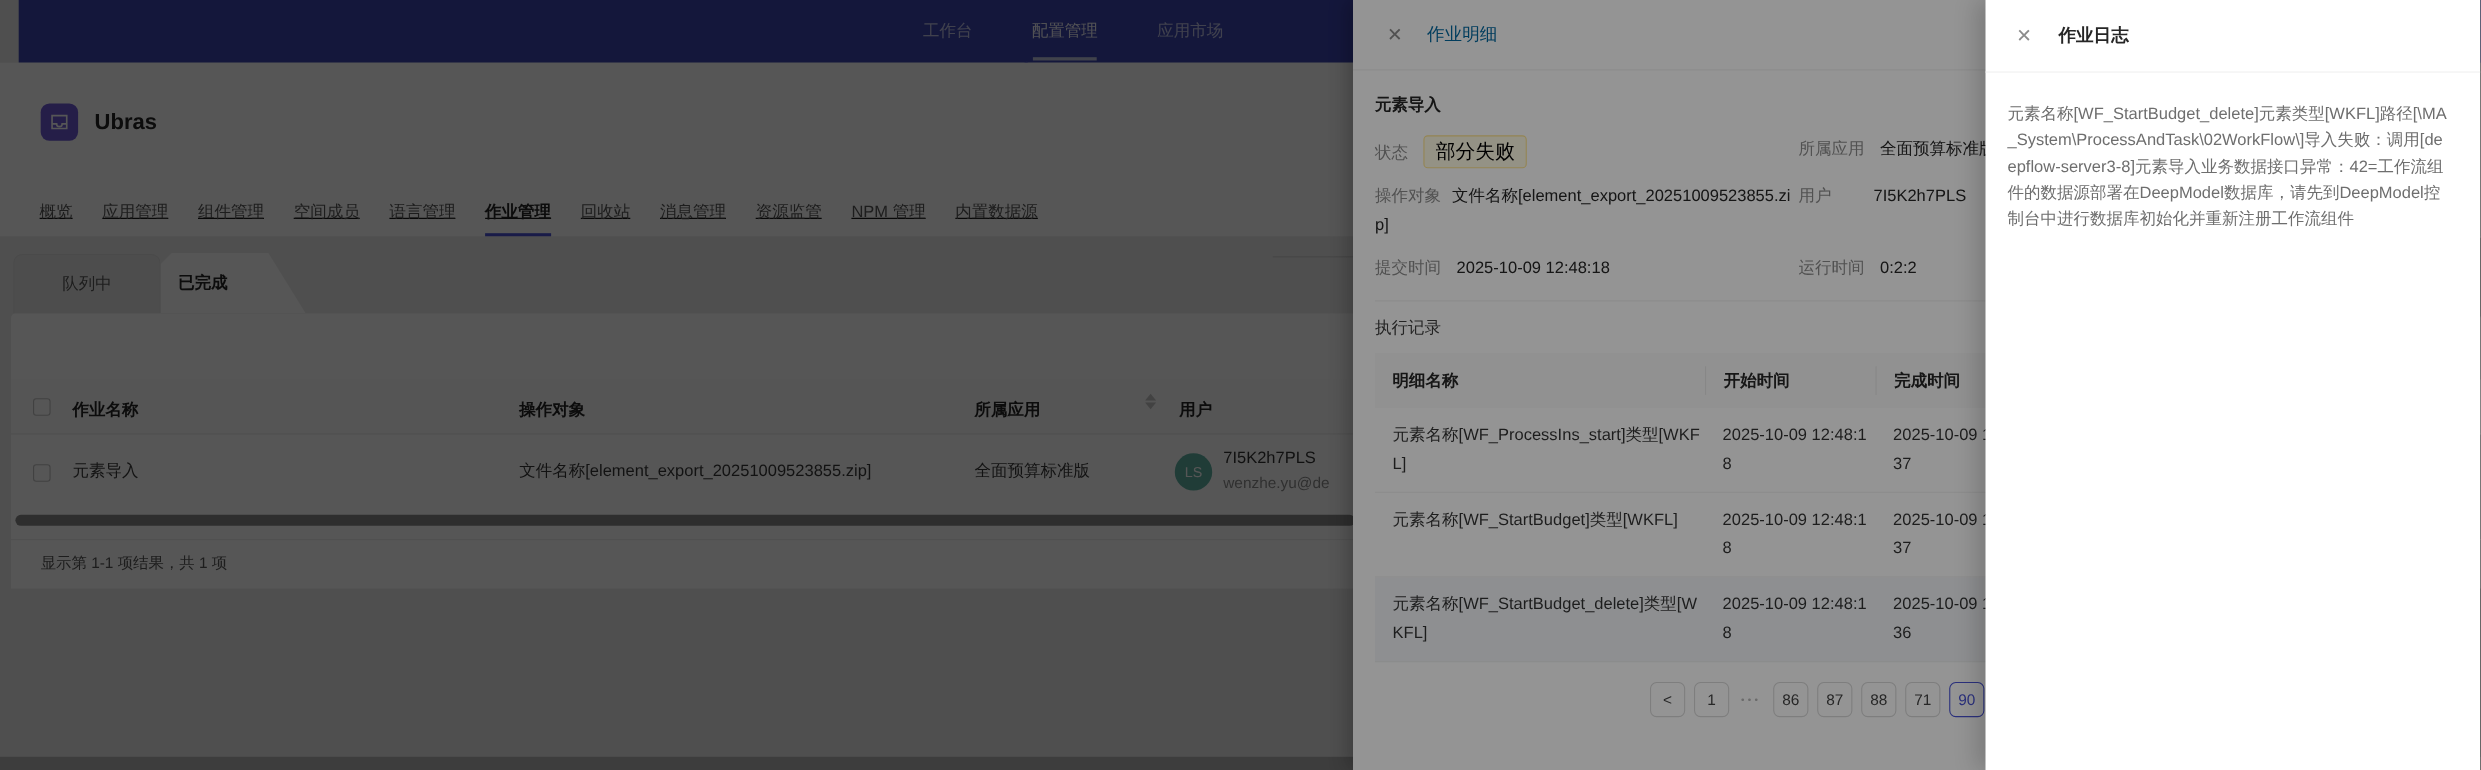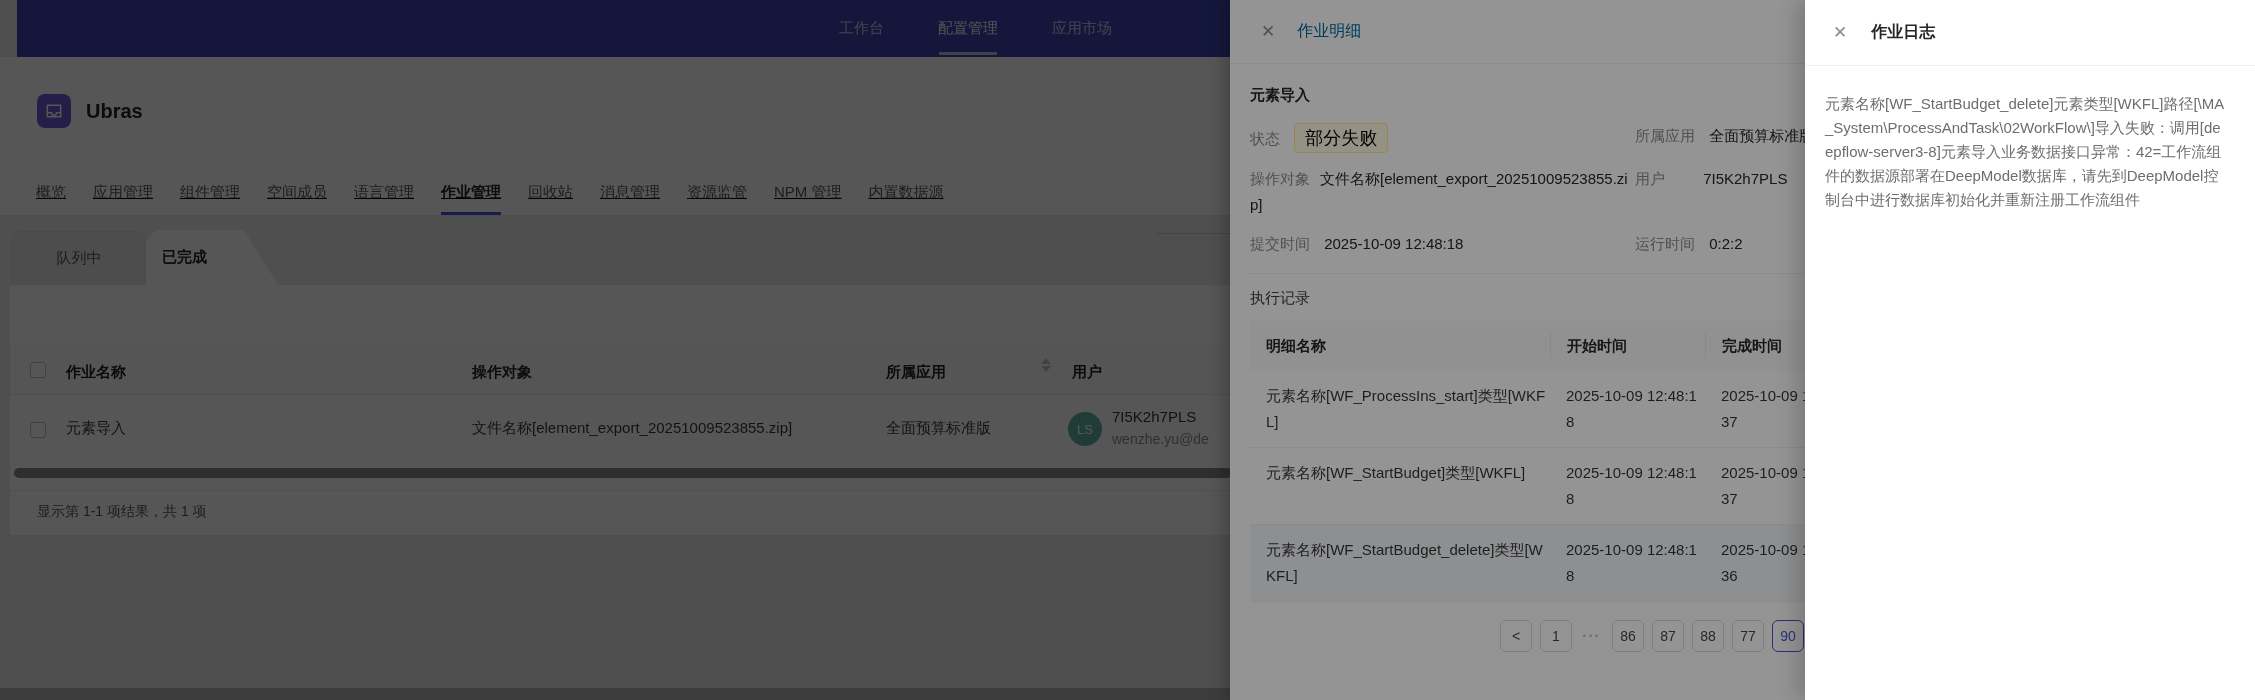--- a/index.html
+++ b/index.html
@@ -231,21 +231,21 @@
         </div>
       </div>
 
       <div class="pagination">
         <div class="pg-btn">&lt;</div>
         <div class="pg-btn">1</div>
         <div class="pg-btn pg-dots">•••</div>
         <div class="pg-btn">86</div>
         <div class="pg-btn">87</div>
         <div class="pg-btn">88</div>
-        <div class="pg-btn">77</div>
+        <div class="pg-btn">71</div>
         <div class="pg-btn active">90</div>
       </div>
     </div>
   </section>
 
   <div class="mask mask-2"></div>
 
   <section class="drawer-log">
     <div class="l-header">
       <span class="d-close">✕</span>

